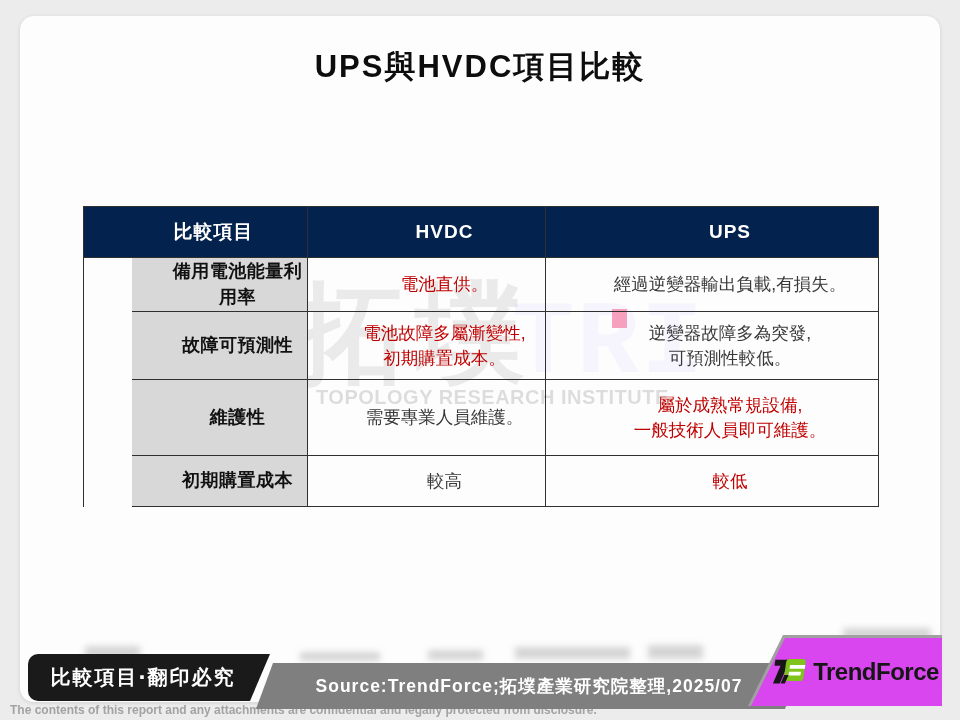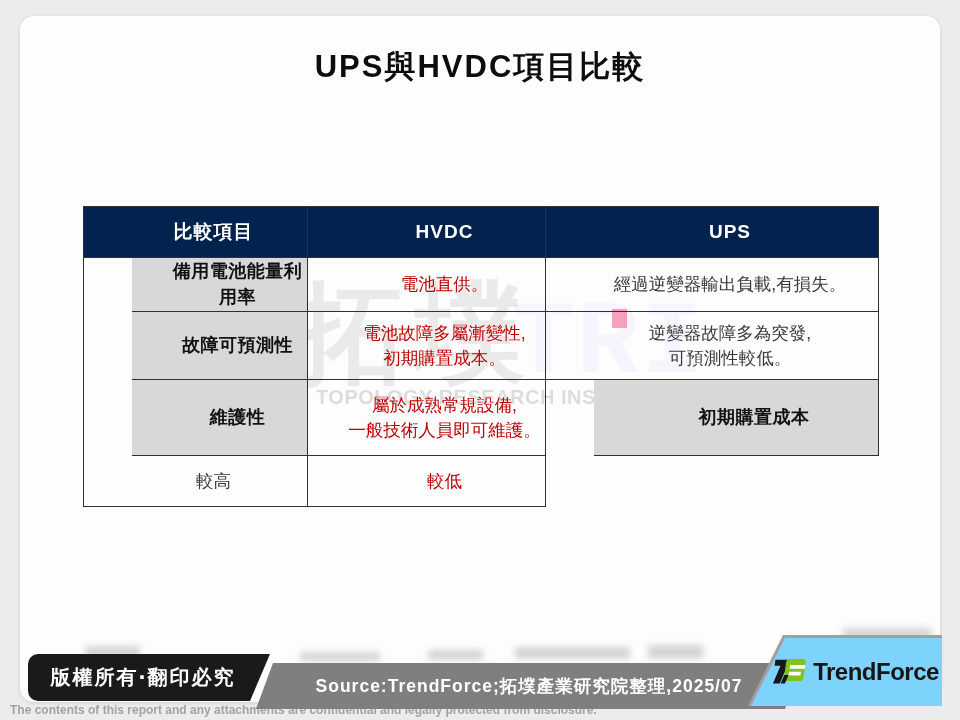--- a/index.html
+++ b/index.html
@@ -83,21 +83,21 @@
     z-index:3;
   }
   .logo-panel-border{
     left:748px;top:635px;width:194px;height:71px;
     background:#a0a0a0;
     clip-path:polygon(35px 0,100% 0,100% 100%,0 100%);
     z-index:4;
   }
   .logo-panel{
     left:751px;top:638px;width:191px;height:68px;
-    background:#7dd3fc;
+    background:#d946ef;
     clip-path:polygon(34px 0,100% 0,100% 100%,0 100%);
     display:flex;align-items:center;justify-content:center;gap:7px;
     padding-left:18px;box-sizing:border-box;
     z-index:5;
   }
   .brand-text{
     font-size:24px;font-weight:800;color:#161616;letter-spacing:-.5px;white-space:nowrap;
   }
   .disclaimer{
     left:10px;top:703px;font-size:12px;font-weight:700;color:#a3a3a3;white-space:nowrap;
@@ -134,37 +134,38 @@
   <div class="cell red">電池直供。</div>
   <div class="cell">經過逆變器輸出負載,有損失。</div>
 
   <div class="cell lbl">故障可預測性</div>
   <div class="cell red">電池故障多屬漸變性,
 初期購置成本。</div>
   <div class="cell">逆變器故障多為突發,
 可預測性較低。</div>
 
   <div class="cell lbl">維護性</div>
+  <div class="cell">需要專業人員維護。</div>
   <div class="cell red">屬於成熟常規設備,
 一般技術人員即可維護。</div>
 
   <div class="cell lbl">初期購置成本</div>
   <div class="cell">較高</div>
   <div class="cell red">較低</div>
 </div>
 
 <div class="abs ghost g1"></div>
 <div class="abs ghost g2"></div>
 <div class="abs ghost g3"></div>
 <div class="abs ghost g4"></div>
 <div class="abs ghost g5"></div>
 <div class="abs ghost g6"></div>
 
 <div class="abs source-bar">Source:TrendForce;拓墣產業研究院整理,2025/07</div>
-<div class="abs copyright-tab">版權所有‧翻印必究</div>
+<div class="abs copyright-tab">比較項目‧翻印必究</div>
 <div class="abs logo-panel-border"></div>
 <div class="abs logo-panel">
   <span style="display:inline-block;transform:skewX(-8deg);">
     <svg width="34" height="34" viewBox="0 0 40 40">
       <path d="M2 8 L26 8 L24 15 L17 15 L11 36 L3 36 L9 15 L2 15 Z" fill="#161616"></path>
       <rect x="15" y="7" width="23" height="26" rx="4" fill="#7fc31c"></rect>
       <rect x="20" y="14" width="18" height="4.5" fill="#ffffff"></rect>
       <rect x="20" y="22" width="14" height="4.5" fill="#ffffff"></rect>
       <path d="M15 26 L20 26 L17 36 L12 36 Z" fill="#161616"></path>
     </svg>

